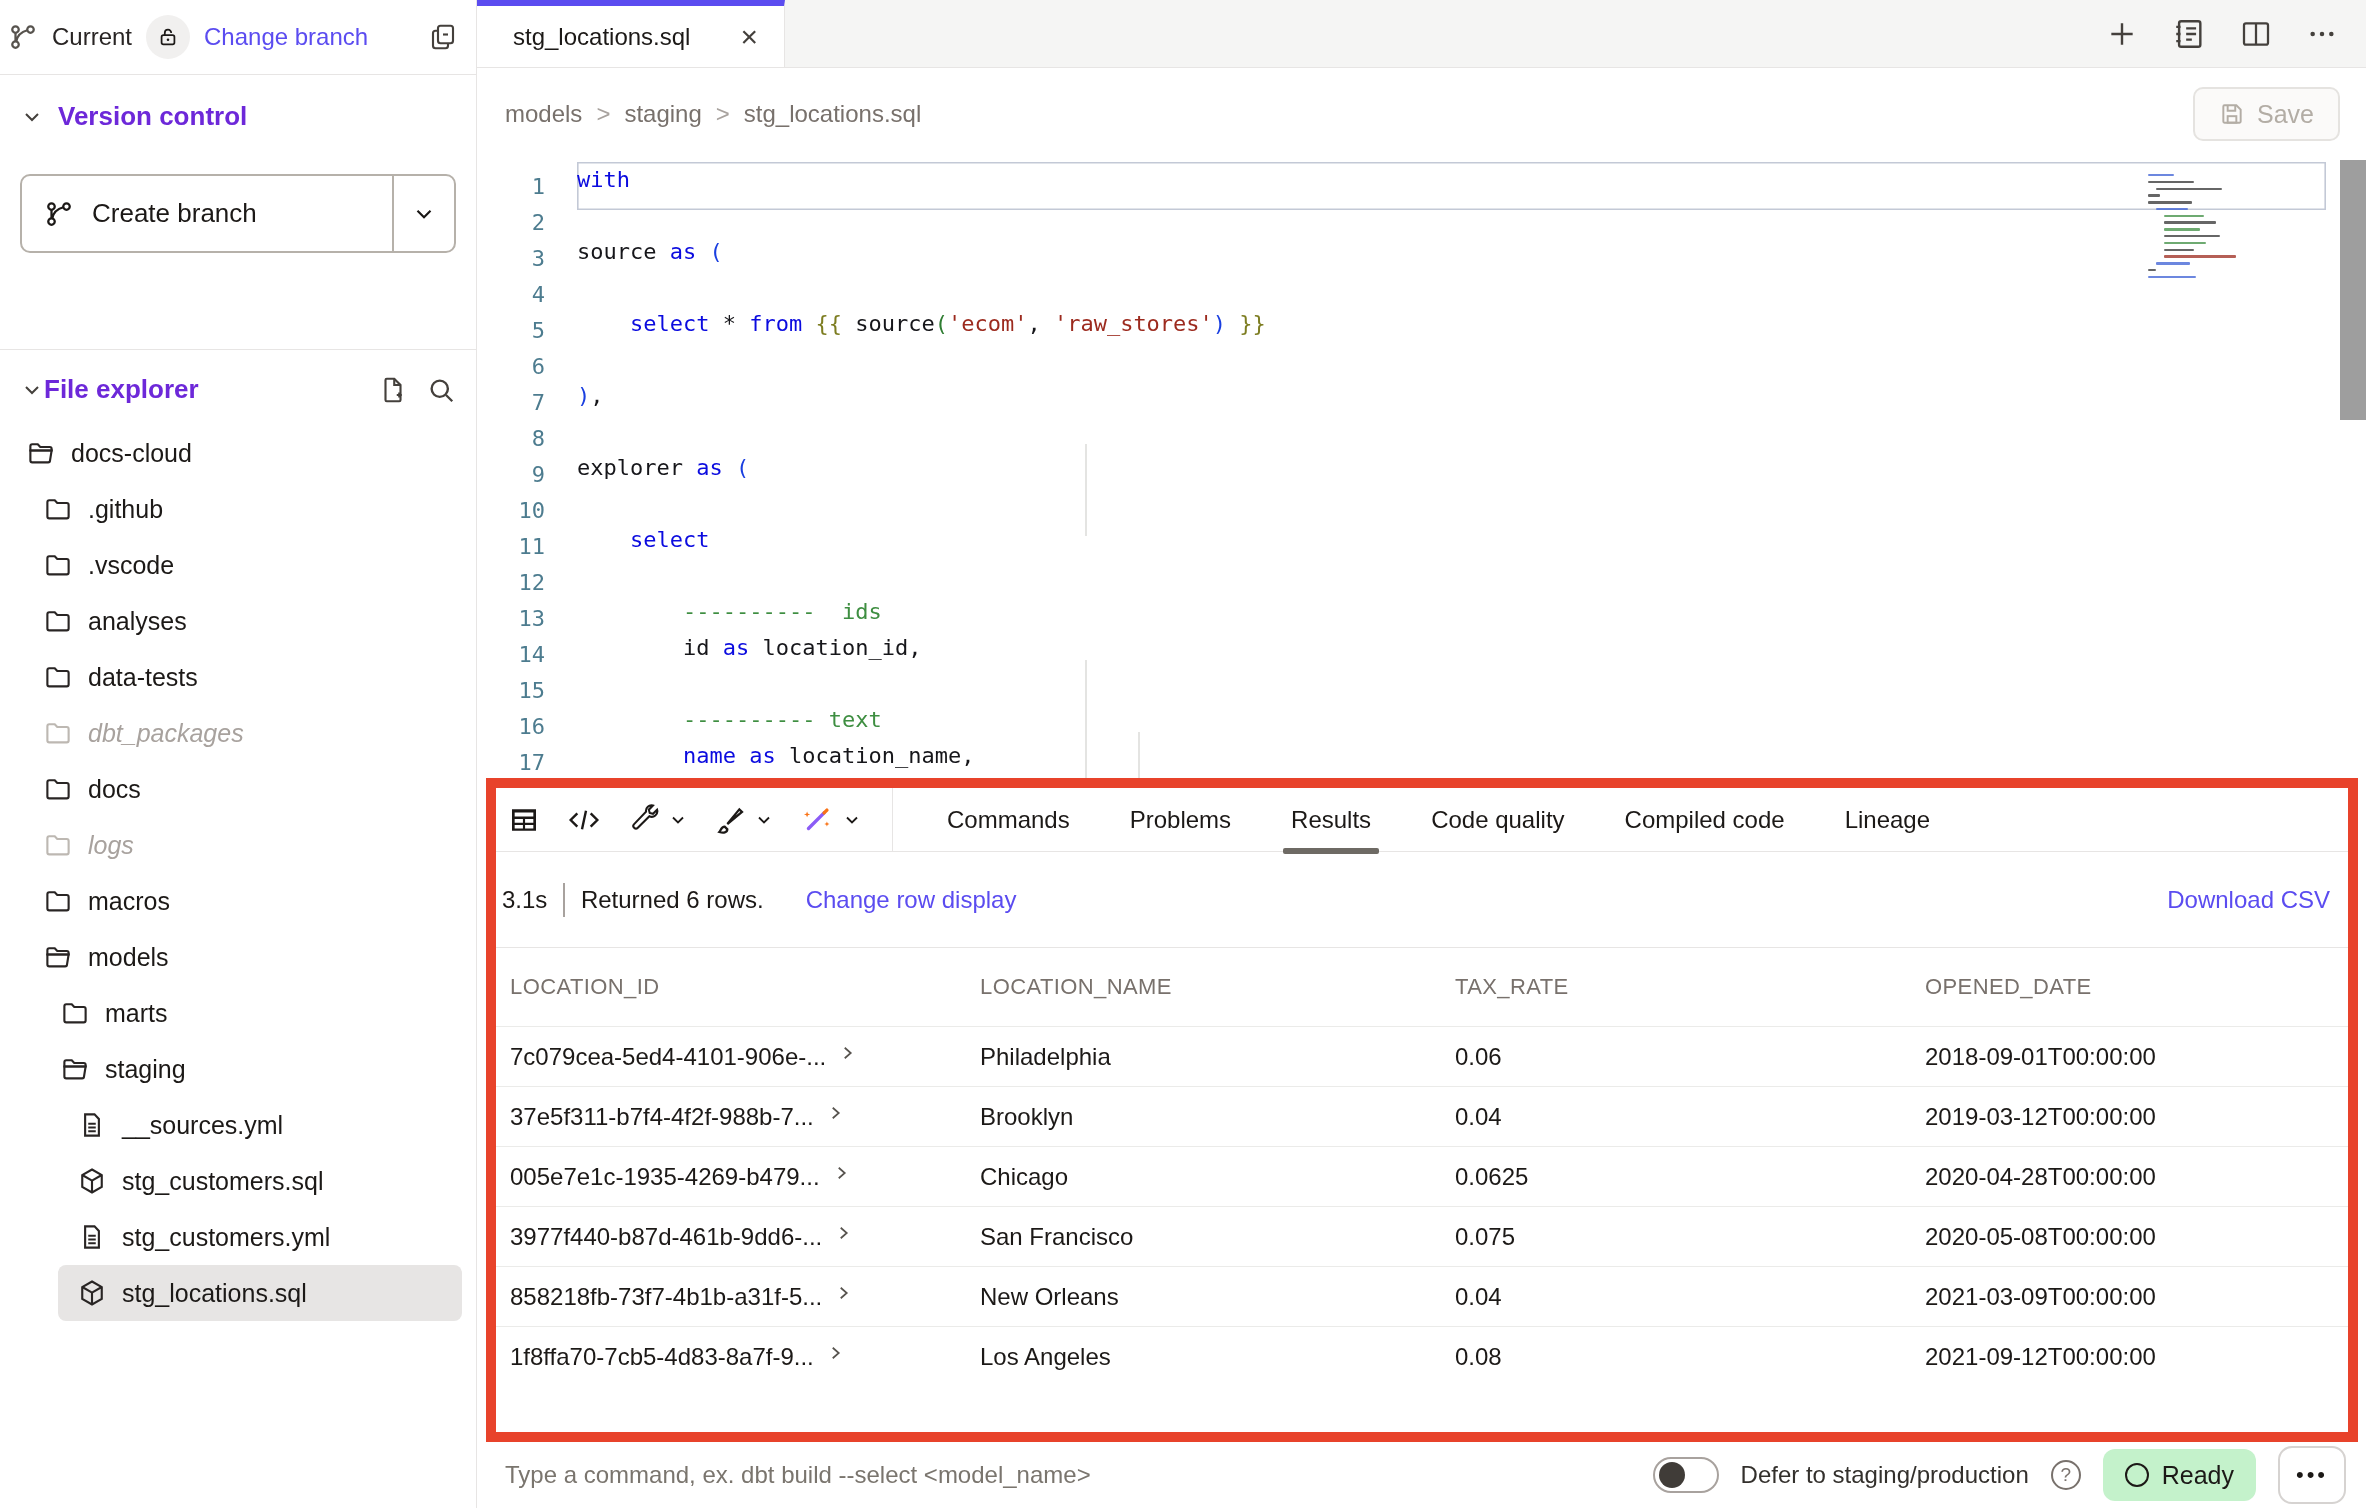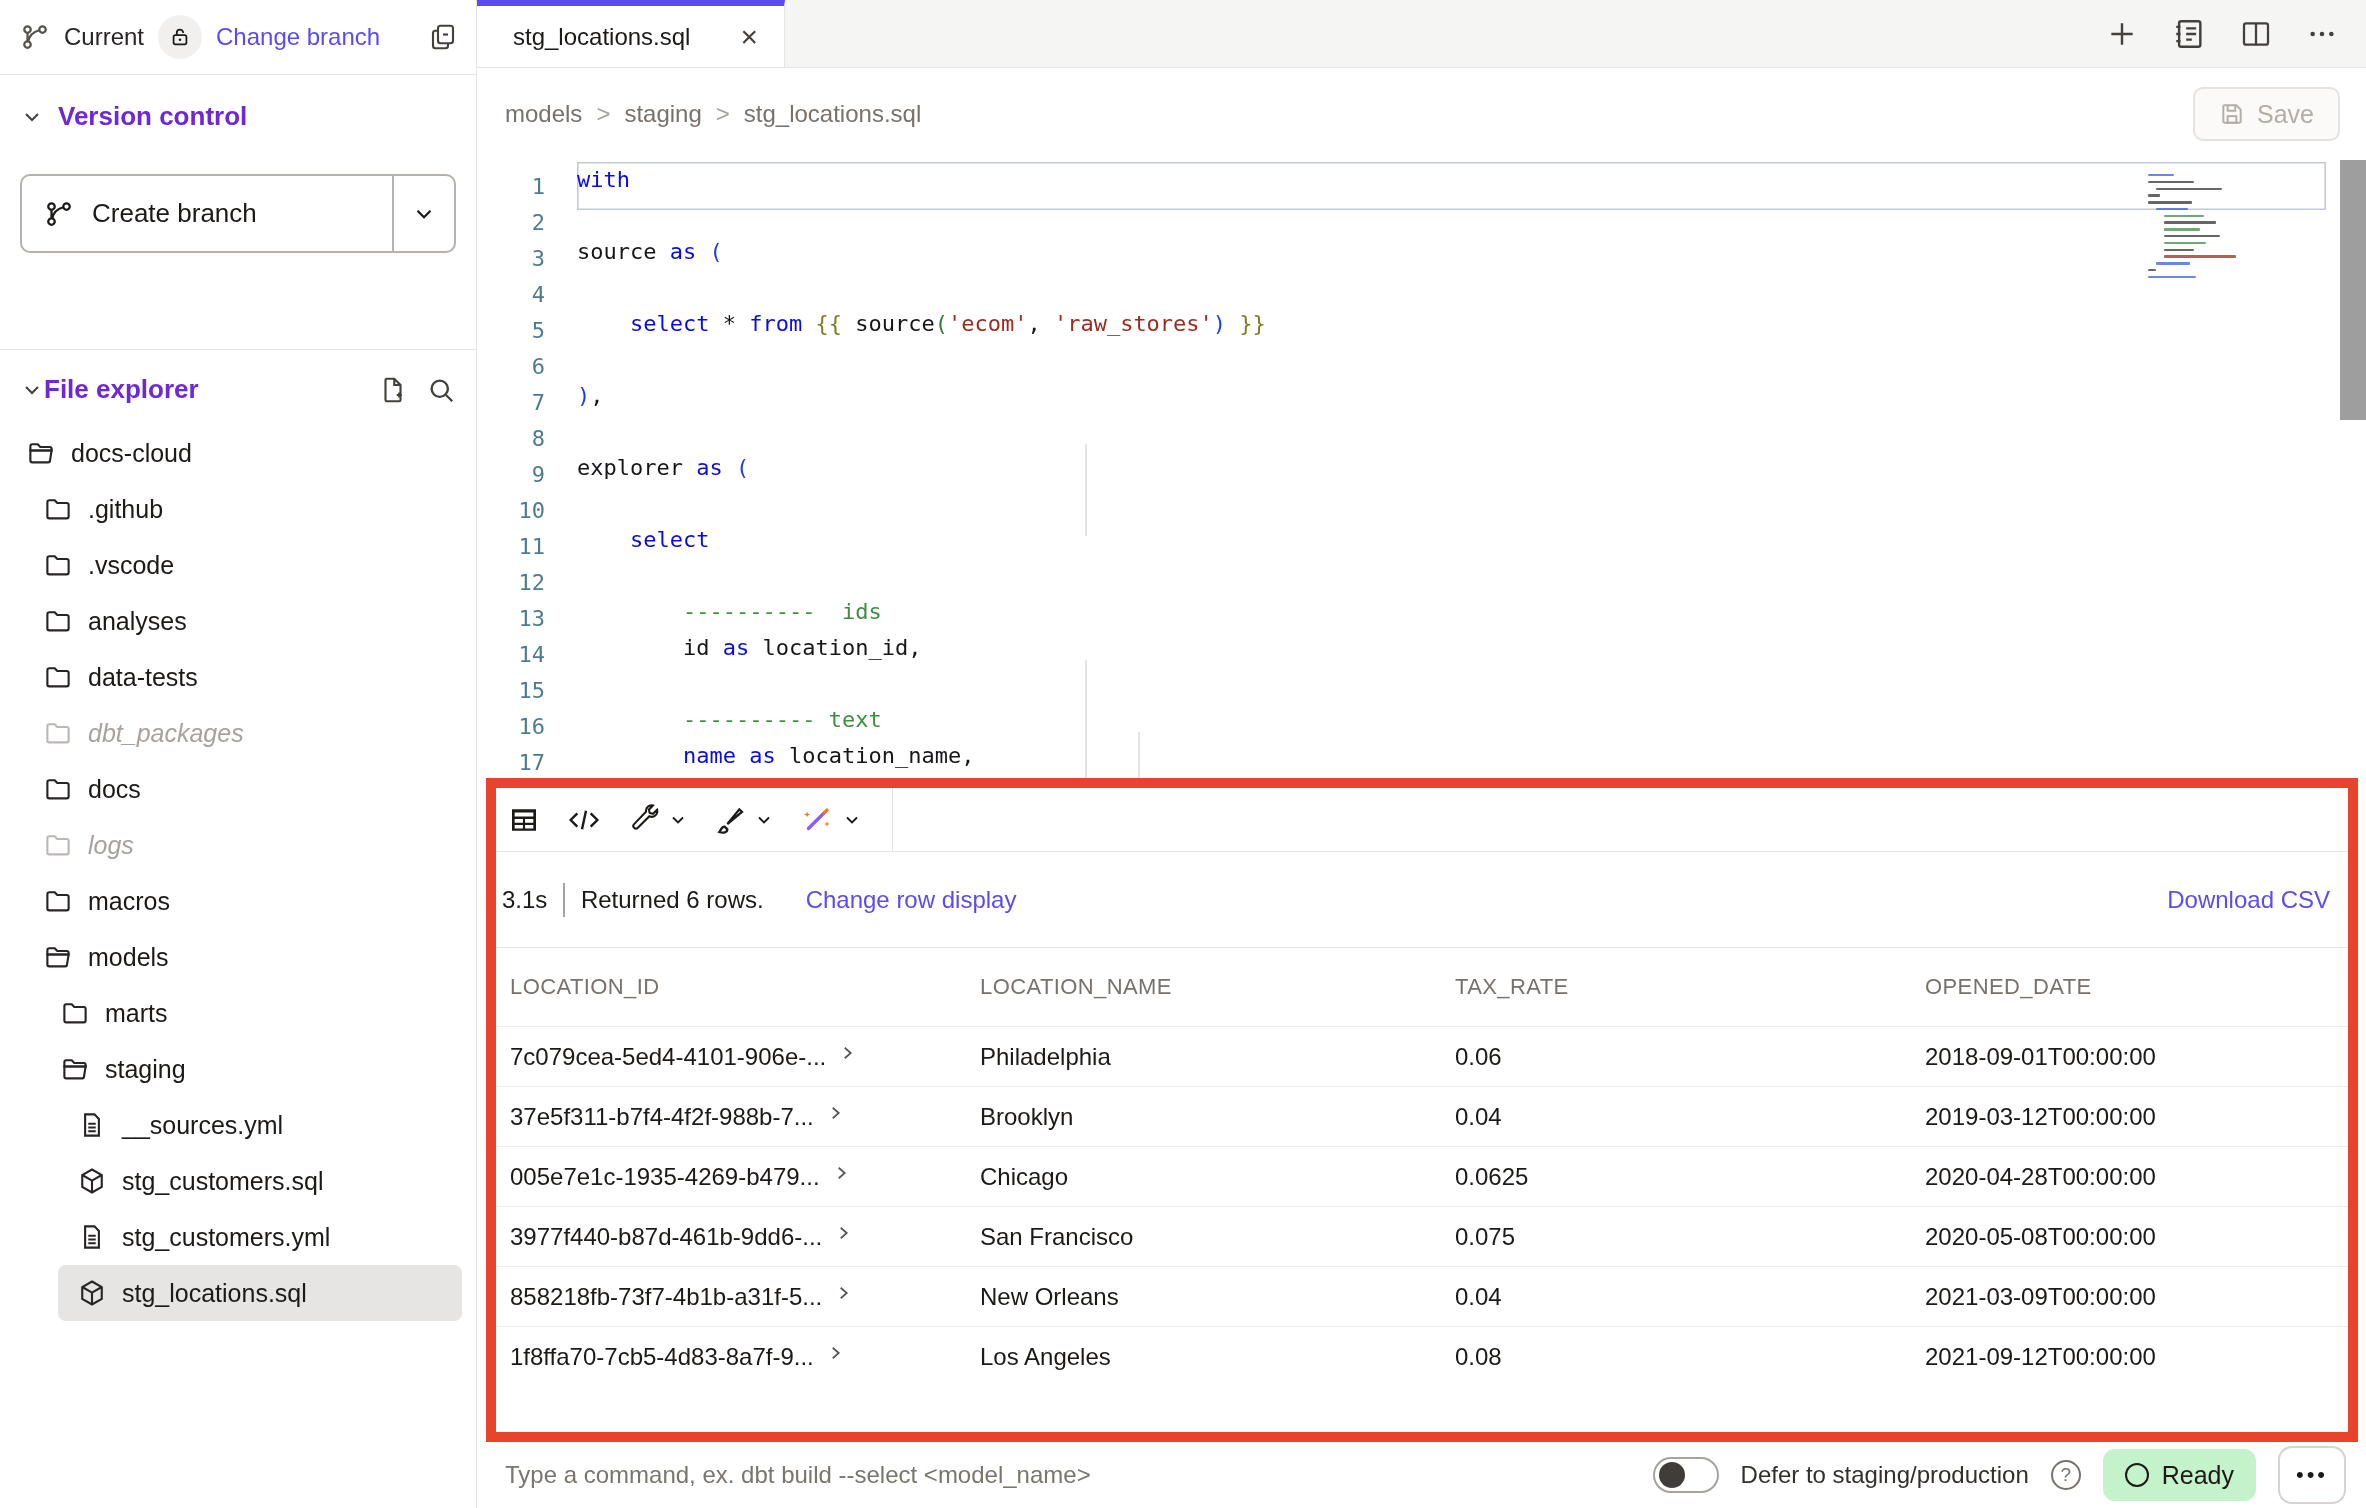--- a/index.html
+++ b/index.html
@@ -4,21 +4,21 @@
 <style>
   * { margin:0; padding:0; box-sizing:border-box; }
   html,body { width:2366px; height:1508px; overflow:hidden; background:#fff;
     font-family:"Liberation Sans", sans-serif; color:#1c1917; }
   .app { display:flex; width:100%; height:100%; }
 
   
   .sidebar { width:477px; flex:none; border-right:1.5px solid #e7e5e4; background:#fff;
     display:flex; flex-direction:column; }
   .side-top { height:75px; flex:none; border-bottom:1.5px solid #e7e5e4;
-    display:flex; align-items:center; padding:0 18px 0 20px; gap:14px; }
+    display:flex; align-items:center; padding:0 18px 0 8px; gap:14px; }
   .side-top .cur-label { font-size:24px; color:#292524; }
   .lock-badge { width:44px; height:44px; border-radius:50%; background:#f1f0ef;
     display:flex; align-items:center; justify-content:center; flex:none; }
   .link { color:var(--accent,#5b4cf0); font-size:24px; font-weight:500; cursor:pointer; }
   .side-top .spacer { flex:1; }
   .icon-btn { background:none; border:none; cursor:pointer; display:flex;
     align-items:center; justify-content:center; color:#44403c; }
 
   .vc-section { padding:26px 20px 0 20px; }
   .sec-head { display:flex; align-items:center; gap:14px; }
@@ -535,20 +535,28 @@
             <svg width="34" height="34" viewBox="0 0 24 24" fill="none">
                 <path d="M6 18L17 7" stroke="#8b5cf6" stroke-width="2.4" stroke-linecap="round"></path>
                 <path d="M17 7l2-2" stroke="#f97316" stroke-width="2.4" stroke-linecap="round"></path>
                 <path d="M5 6l.6 1.6L7.2 8l-1.6.6L5 10l-.6-1.4L2.8 8l1.6-.4zM19 13l.5 1.3 1.3.5-1.3.5L19 16.5l-.5-1.2-1.3-.5 1.3-.5z" fill="#f97316"></path>
               </svg>
             <svg width="20" height="20" viewBox="0 0 24 24" fill="none" stroke="#1c1917" stroke-width="2.2">
                 <path d="M6 9l6 6 6-6"></path>
               </svg>
           </span>
         </div>
+        <div class="ptabs" id="panel-tabs">
+            <div class="ptab">Commands</div>
+            <div class="ptab">Problems</div>
+            <div class="ptab active">Results</div>
+            <div class="ptab">Code quality</div>
+            <div class="ptab">Compiled code</div>
+            <div class="ptab">Lineage</div>
+          </div>
       </div>
 
       <div class="status-row">
         <span class="dur">3.1s</span>
         <span class="vdiv"></span>
         <span>Returned 6 rows.</span>
         <span class="link crd">Change row display</span>
         <span class="spacer"></span>
         <span class="link">Download CSV</span>
       </div>

